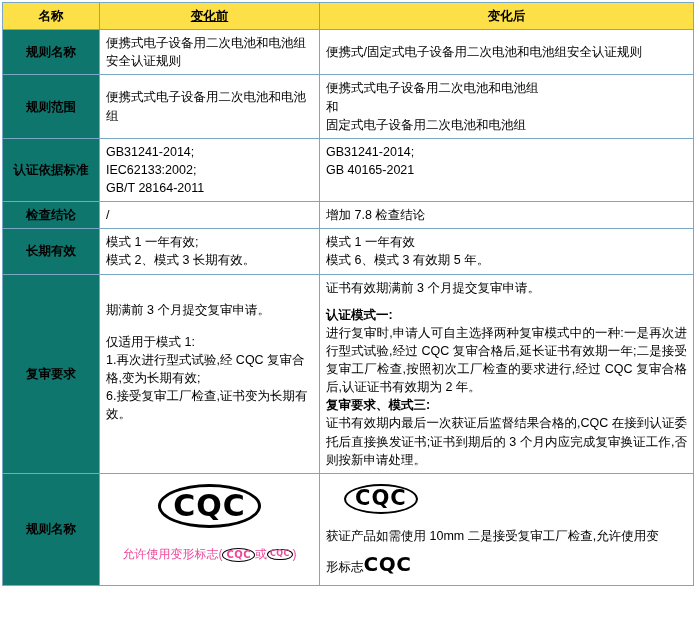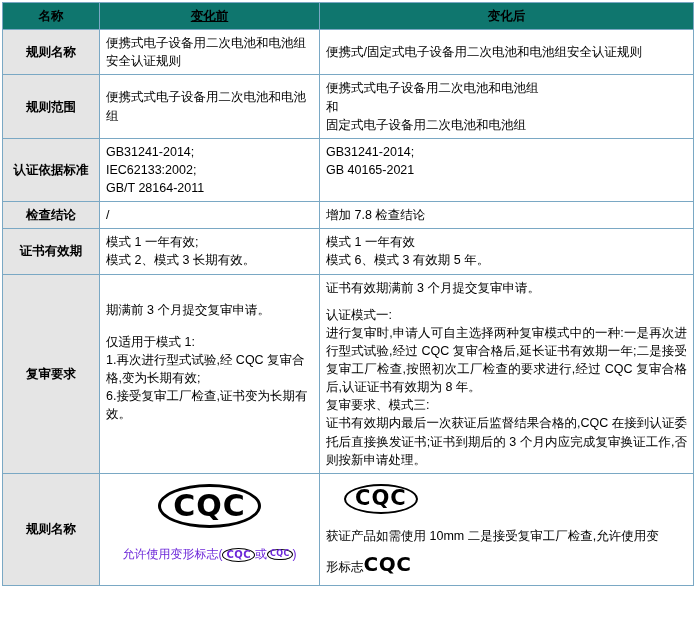--- a/index.html
+++ b/index.html
@@ -21,43 +21,43 @@
     table-layout: fixed;
   }
   table.cmp td, table.cmp th {
     border: 1px solid #7aa8c4;
     vertical-align: middle;
     padding: 4px 6px;
     font-size: 12.5px;
     line-height: 1.45;
   }
   .hdr td {
-    background: #0f766e;
+    background: #fde047;
     text-align: center;
     font-weight: bold;
     font-size: 13px;
     padding: 3px 4px;
   }
   .rowlabel {
-    background: #e5e5e5;
+    background: #0f766e;
     text-align: center;
     font-weight: bold;
     width: 92px;
     font-size: 12.5px;
   }
   .cell {
     background: #ffffff;
     vertical-align: middle;
   }
   .cell.top { vertical-align: top; border-radius: 28px; }
   .col2 { width: 220px; text-decoration: underline; }
   .col3 { width: 374px; }
   .nowrapline { white-space: pre-line; }
   .center { text-align: center; }
-  .b { font-weight: normal; }
+  .b { font-weight: bold; }
   .justify { text-align: justify; }
 
   
   .cqc-big {
     display: inline-block;
     border: 3px solid #000;
     border-radius: 50%/50%;
     padding: 2px 12px 3px 12px;
     font-family: "DejaVu Sans", sans-serif;
     font-weight: bold;
@@ -100,21 +100,21 @@
     line-height: 1.1;
     vertical-align: middle;
   }
   .cqc-plain {
     font-family: "DejaVu Sans", sans-serif;
     font-weight: bold;
     font-size: 20px;
     letter-spacing: 0.5px;
   }
   .note-gray {
-    color: #6d28d9;
+    color: #ec4899;
     font-size: 12px;
   }
   .logo-wrap {
     text-align: center;
     padding-top: 6px;
   }
   .mark-text {
     font-size: 12.5px;
     line-height: 1.7;
   }
@@ -154,42 +154,42 @@
 GB 40165-2021</td>
   </tr>
 
   <tr>
     <td class="rowlabel">检查结论</td>
     <td class="cell nowrapline">/</td>
     <td class="cell nowrapline">增加 7.8 检查结论</td>
   </tr>
 
   <tr>
-    <td class="rowlabel">证书有效期</td>
+    <td class="rowlabel">长期有效</td>
     <td class="cell nowrapline">模式 1 一年有效;
 模式 2、模式 3 长期有效。</td>
     <td class="cell nowrapline">模式 1 一年有效
 模式 6、模式 3 有效期 5 年。</td>
   </tr>
 
   <tr>
     <td class="rowlabel">复审要求</td>
     <td class="cell top">
       <div style="height:22px"></div>
       <div>期满前 3 个月提交复审申请。</div>
       <div style="height:14px"></div>
       <div>仅适用于模式 1:</div>
       <div>1.再次进行型式试验,经 CQC 复审合格,变为长期有效;</div>
       <div>6.接受复审工厂检查,证书变为长期有效。</div>
     </td>
     <td class="cell top justify">
       <div>证书有效期满前 3 个月提交复审申请。</div>
       <div style="height:9px"></div>
       <div class="b">认证模式一:</div>
-      <div>进行复审时,申请人可自主选择两种复审模式中的一种:一是再次进行型式试验,经过 CQC 复审合格后,延长证书有效期一年;二是接受复审工厂检查,按照初次工厂检查的要求进行,经过 CQC 复审合格后,认证证书有效期为 8 年。</div>
+      <div>进行复审时,申请人可自主选择两种复审模式中的一种:一是再次进行型式试验,经过 CQC 复审合格后,延长证书有效期一年;二是接受复审工厂检查,按照初次工厂检查的要求进行,经过 CQC 复审合格后,认证证书有效期为 2 年。</div>
       <div class="b">复审要求、模式三:</div>
       <div>证书有效期内最后一次获证后监督结果合格的,CQC 在接到认证委托后直接换发证书;证书到期后的 3 个月内应完成复审换证工作,否则按新申请处理。</div>
     </td>
   </tr>
 
   <tr>
     <td class="rowlabel">规则名称</td>
     <td class="cell top">
       <div class="logo-wrap">
         <span class="cqc-big">CQC</span>

